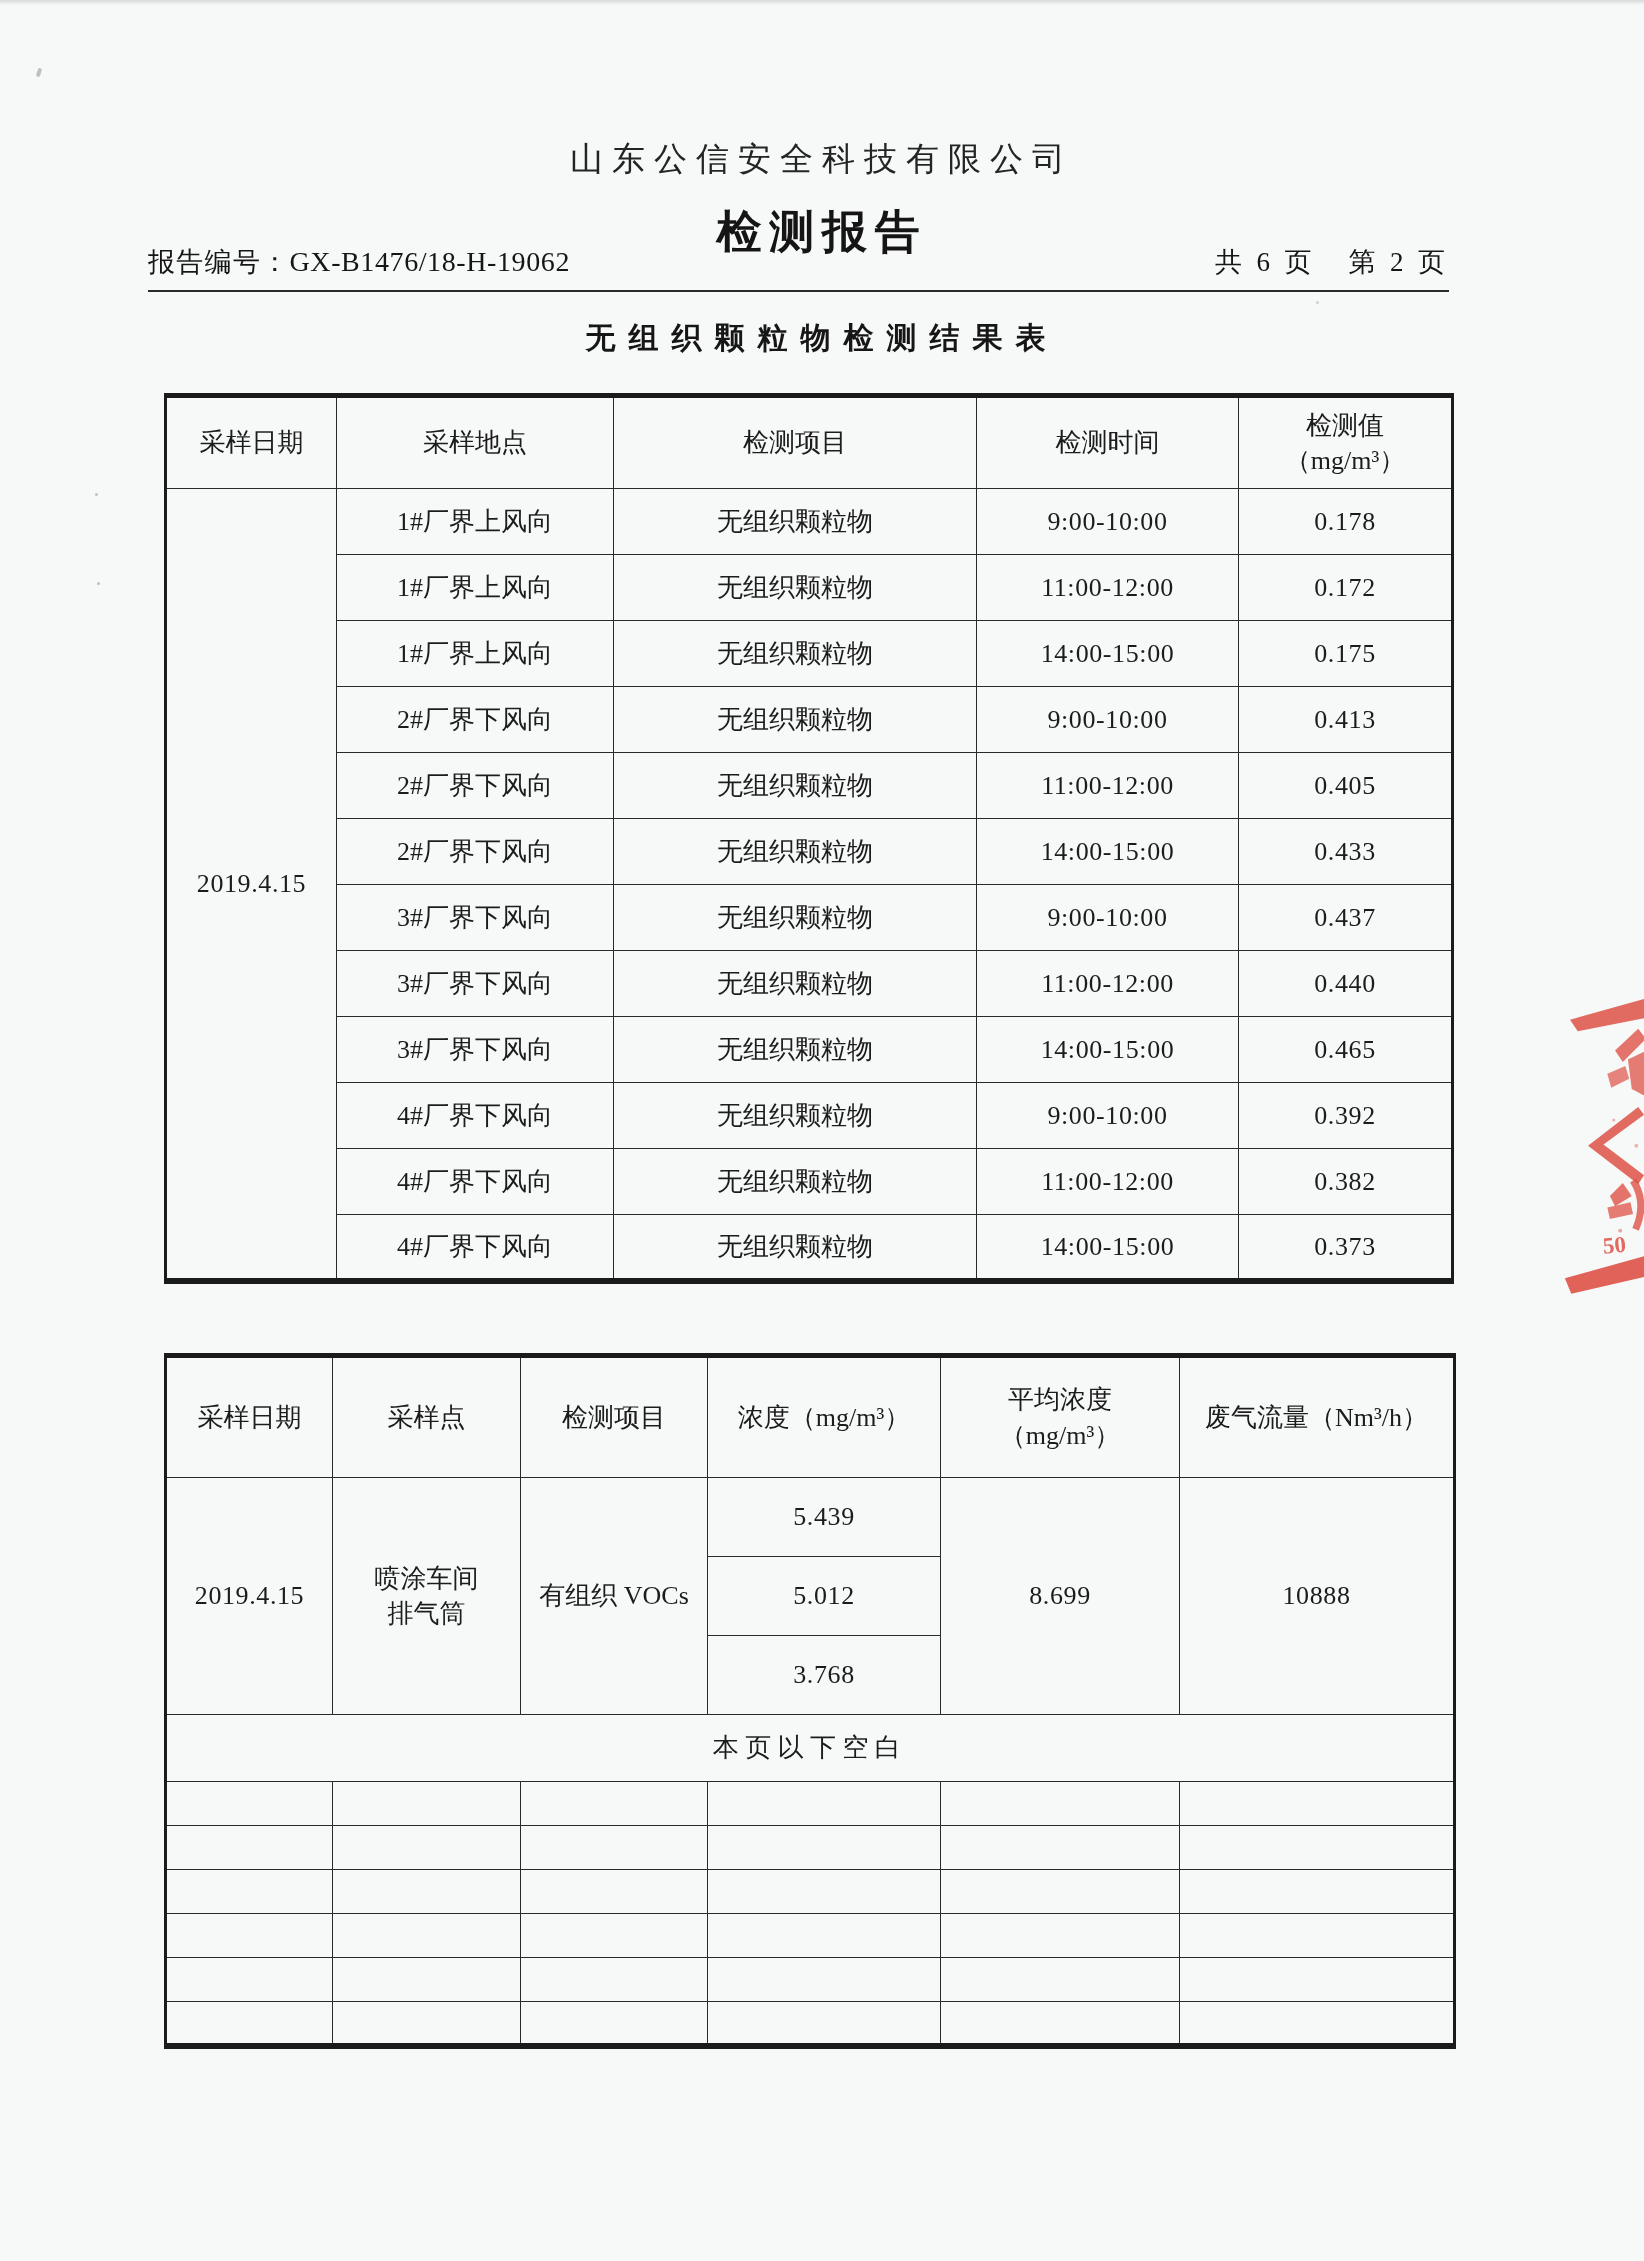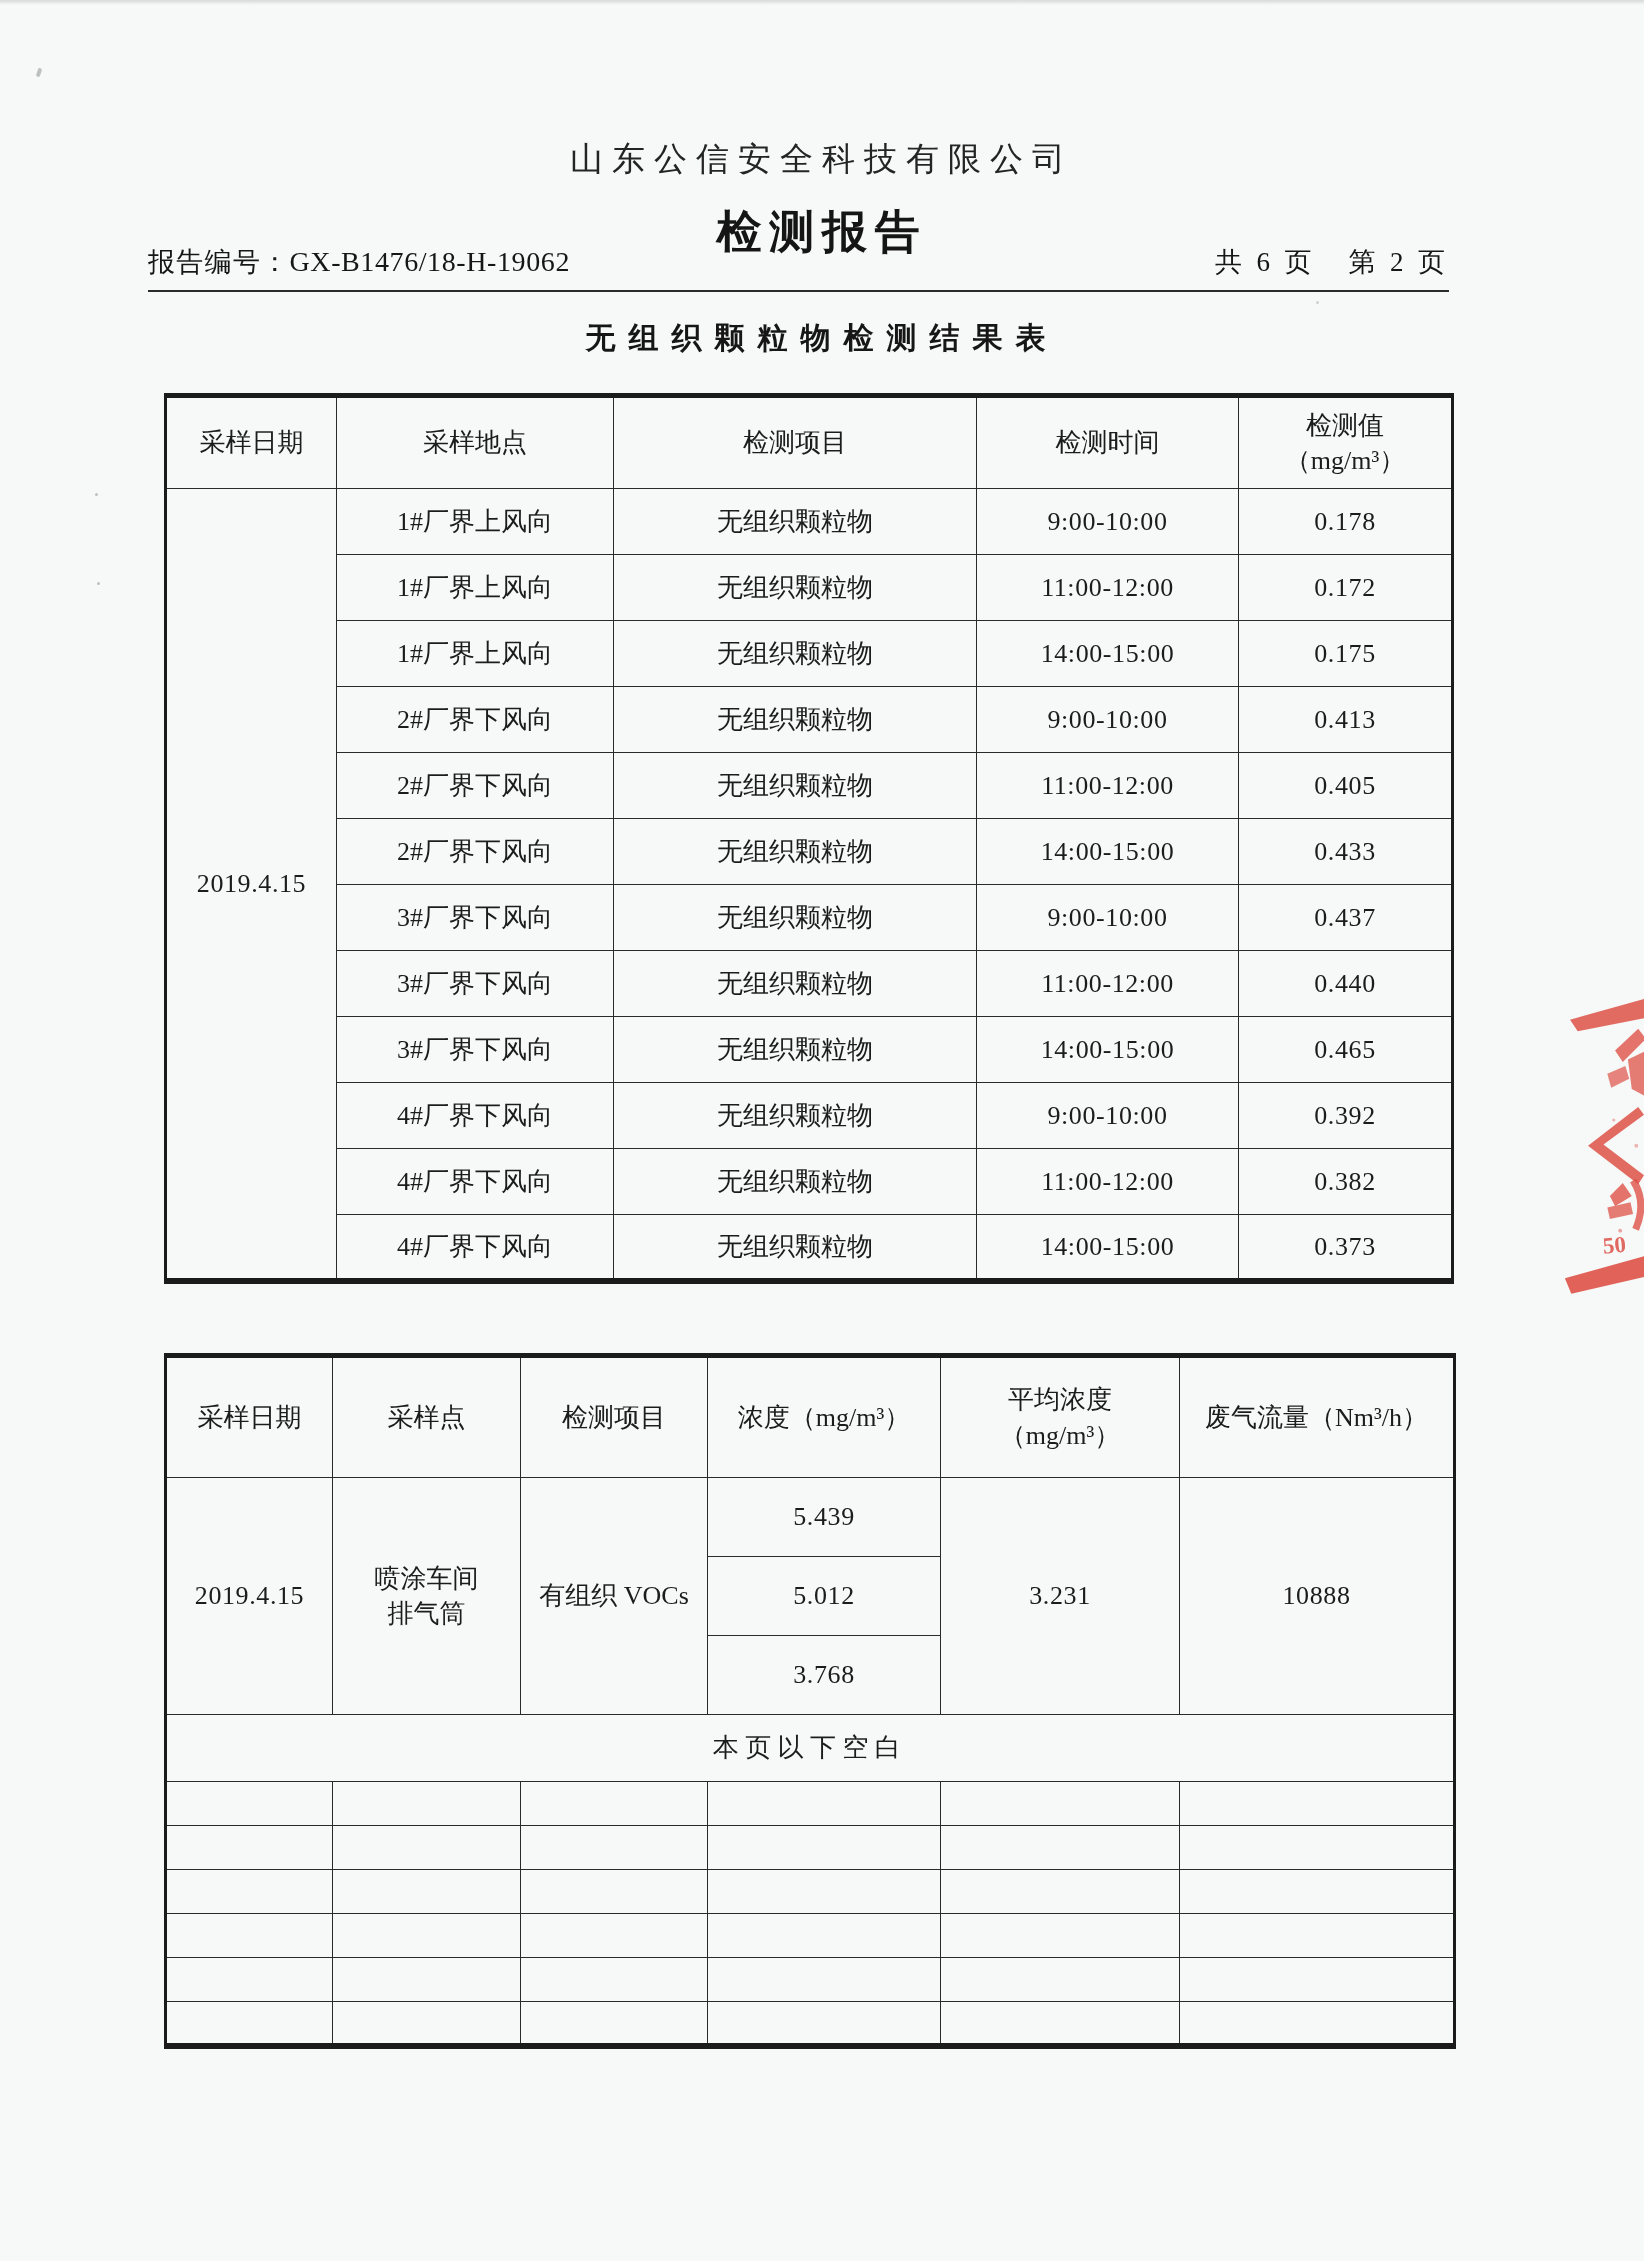--- a/index.html
+++ b/index.html
@@ -213,21 +213,21 @@
       <th>废气流量（Nm³/h）</th>
     </tr>
     <tr class="h122">
       <td class="date-cell" rowspan="3">2019.4.15</td>
       <td class="two-line" rowspan="3">
         <span>喷涂车间</span>
         <span>排气筒</span>
       </td>
       <td rowspan="3">有组织 VOCs</td>
       <td class="num">5.439</td>
-      <td class="num" rowspan="3">3.231</td>
+      <td class="num" rowspan="3">8.699</td>
       <td class="num" rowspan="3">10888</td>
     </tr>
     <tr class="h122">
       <td class="num">5.012</td>
     </tr>
     <tr class="h122">
       <td class="num">3.768</td>
     </tr>
     <tr class="h104">
       <td class="blank-note" colspan="6">本页以下空白</td>

